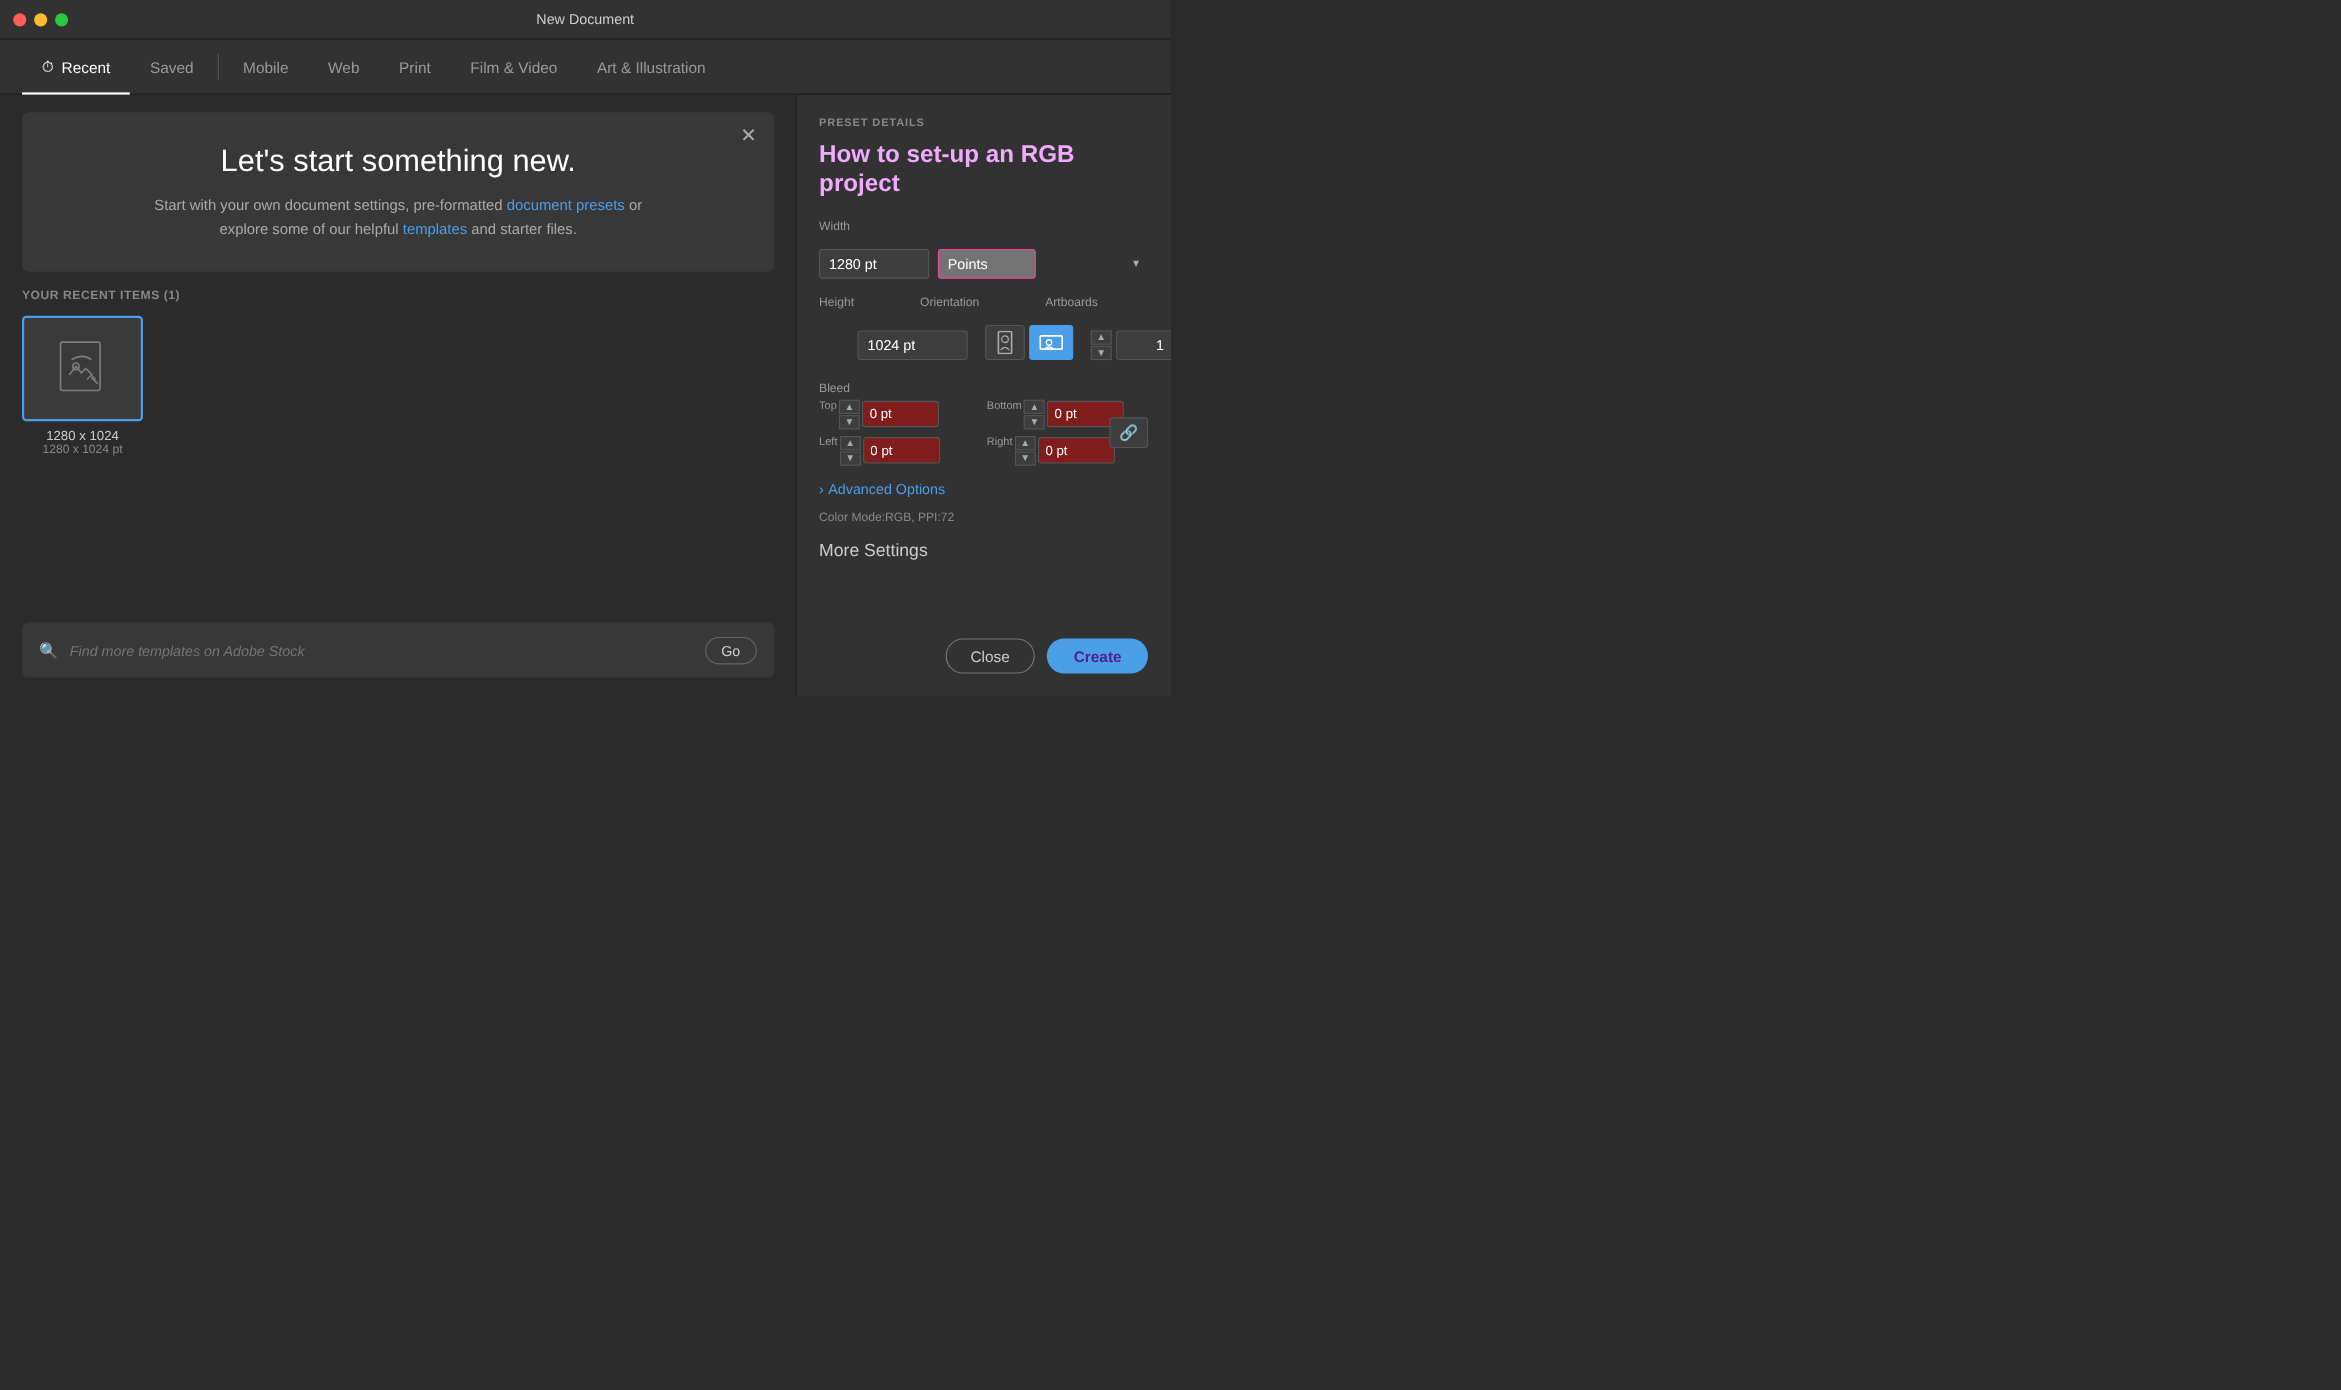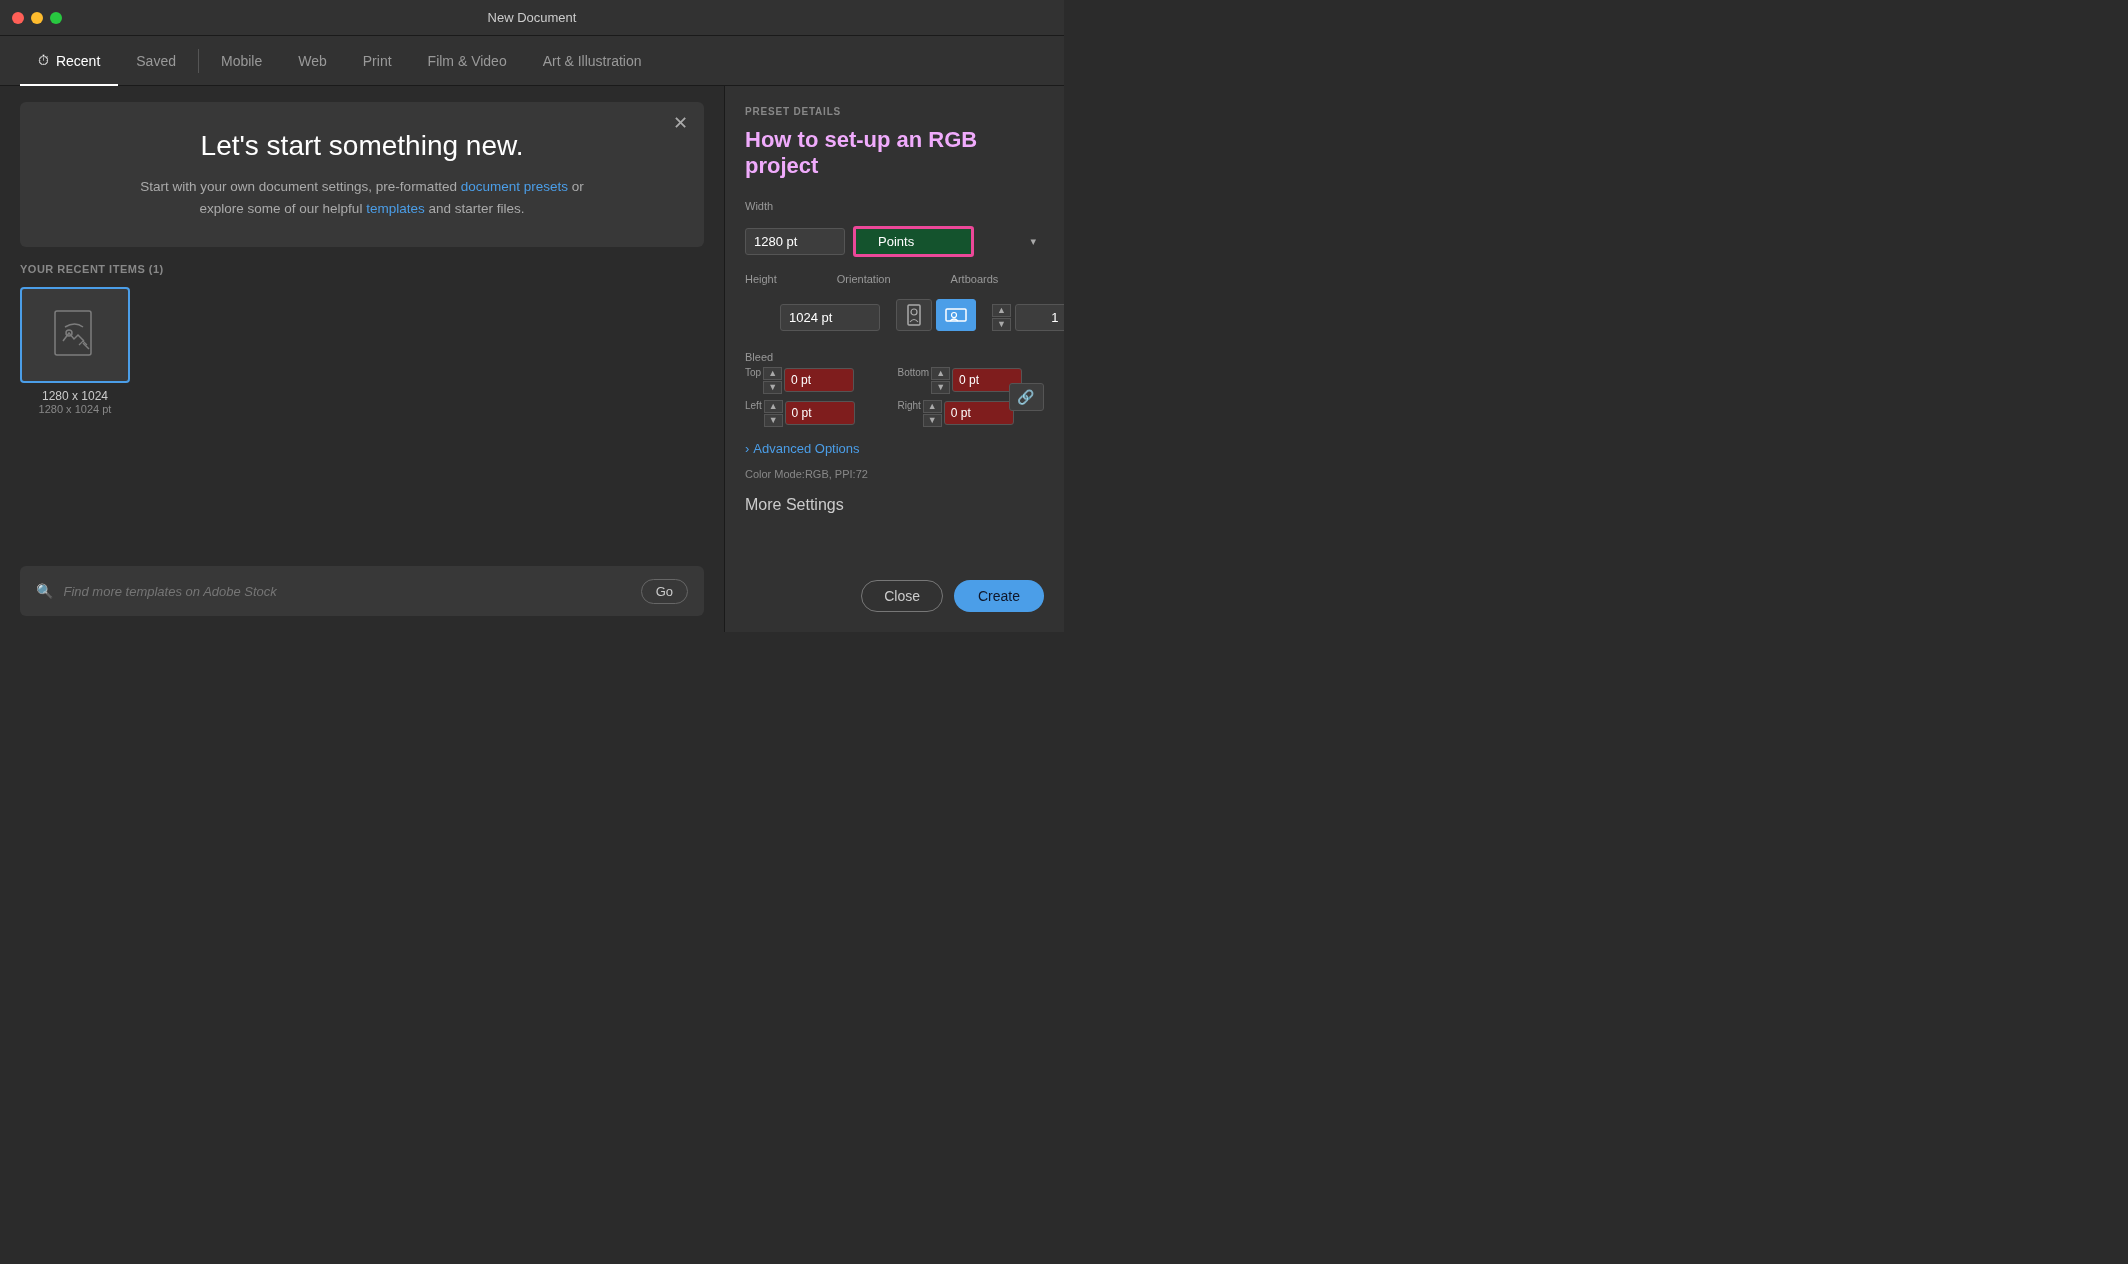--- a/index.html
+++ b/index.html
@@ -259,26 +259,26 @@
       border: 1px solid #555;
       border-radius: 3px;
       color: #fff;
       font-size: 13px;
       padding: 5px 8px;
       width: 100px;
       outline: none;
     }
 
     .field-select {
-      background: #14532d;
-      border: 3px solid #ec4899;
+      background: #737373;
+      border: 1px solid #ec4899;
       border-radius: 3px;
       color: #fff;
       font-size: 13px;
-      padding: 5px 22px;
+      padding: 5px 8px;
       flex: 1;
       outline: none;
       appearance: none;
       cursor: pointer;
     }
 
     .select-wrapper {
       position: relative;
       flex: 1;
     }
@@ -436,26 +436,26 @@
       color: #ccc;
       border-radius: 20px;
       padding: 7px 22px;
       font-size: 14px;
       cursor: pointer;
     }
 
     .create-btn {
       background: #4b9ee8;
       border: none;
-      color: #0f172a;
+      color: #4c1d95;
       border-radius: 20px;
       padding: 7px 24px;
       font-size: 14px;
       cursor: pointer;
-      font-weight: 400;
+      font-weight: 700;
     }
 
     .row-label-group {
       display: flex;
       gap: 60px;
     }
 
     .sub-fields-row {
       display: flex;
       gap: 16px;

